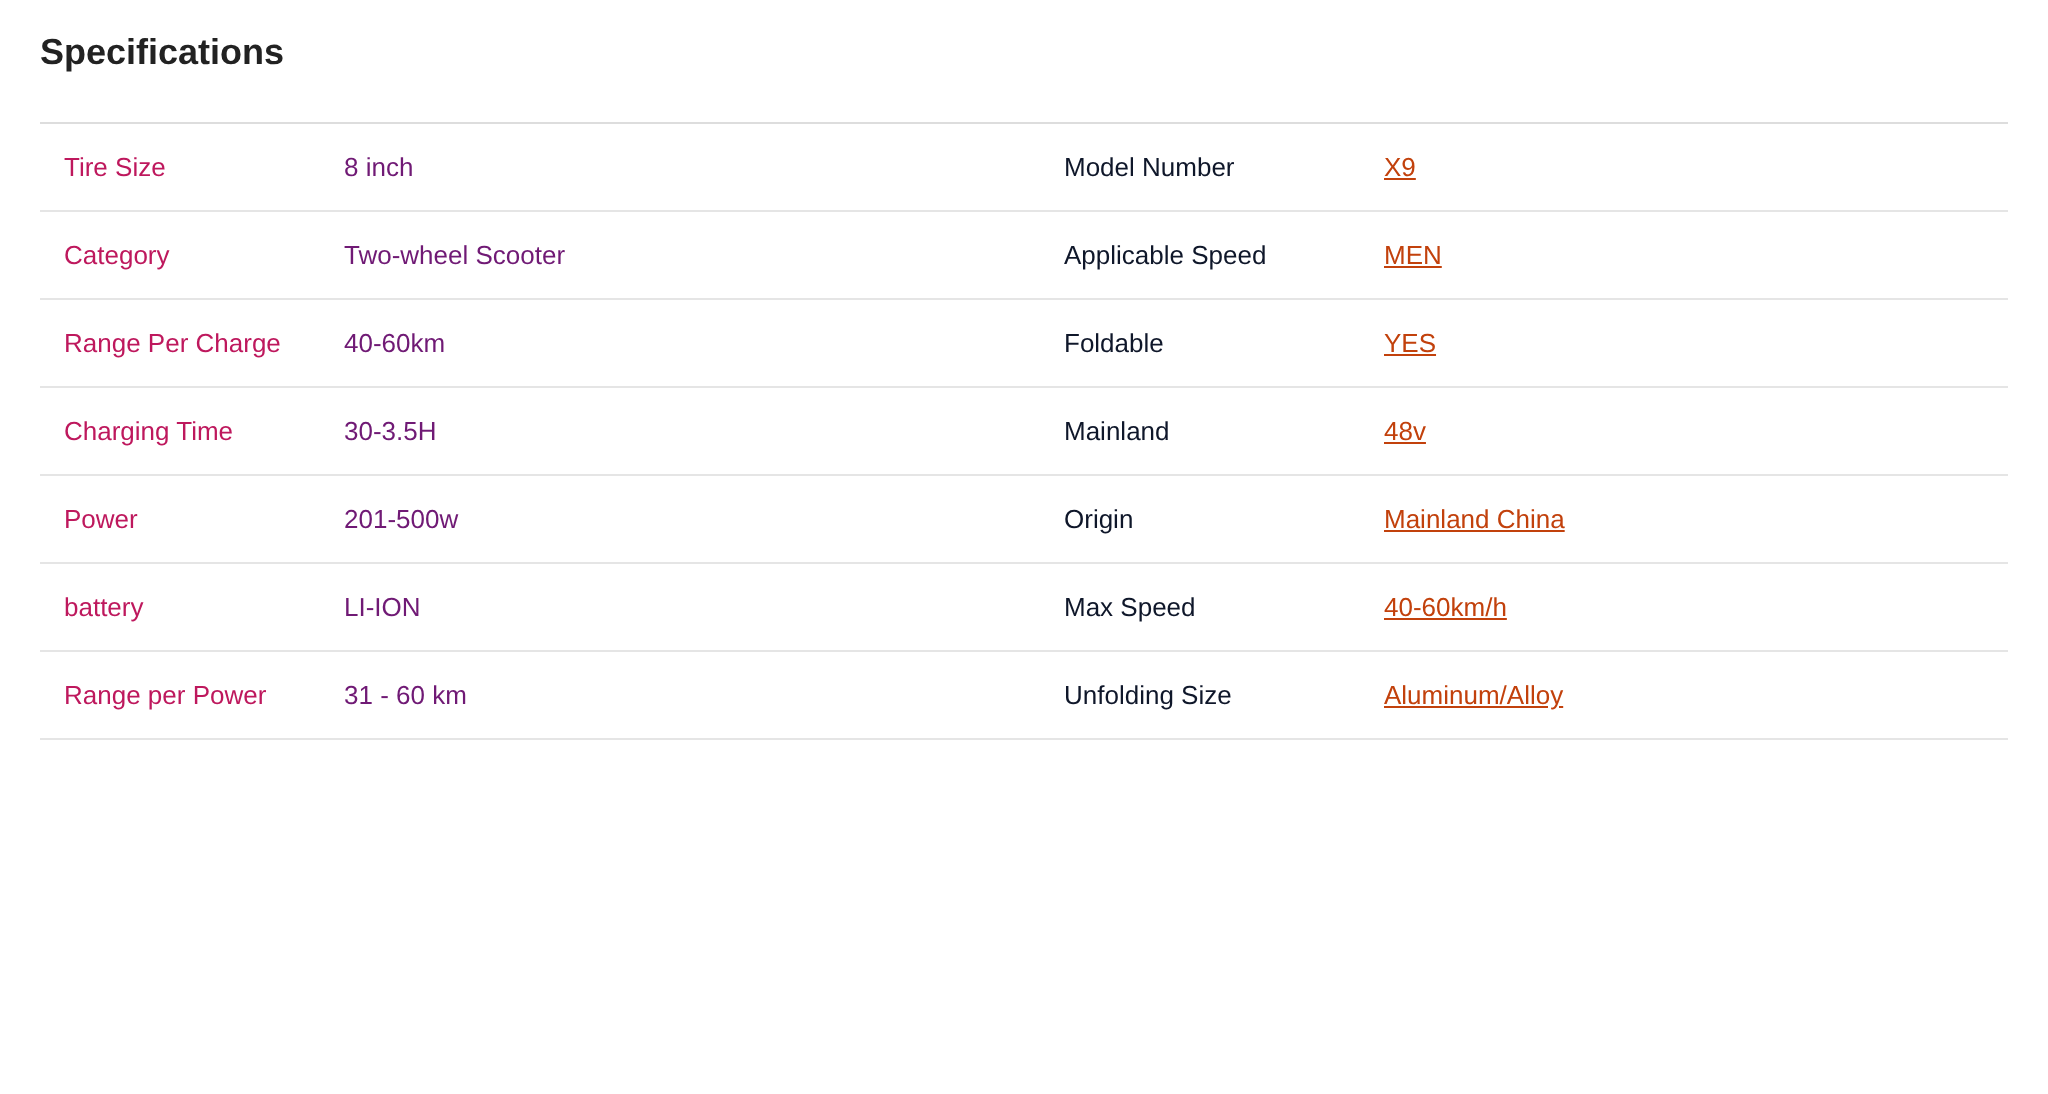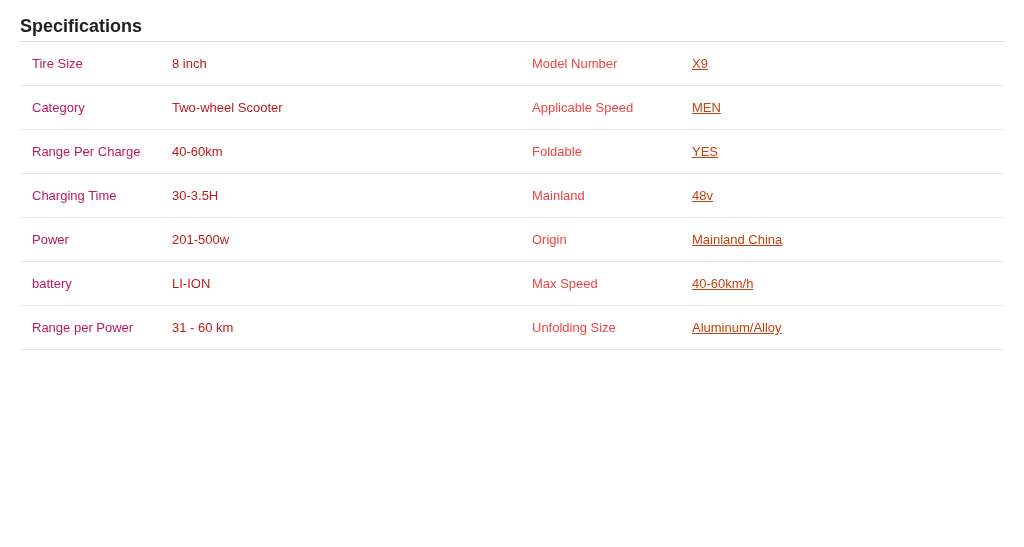--- a/index.html
+++ b/index.html
@@ -15,21 +15,21 @@
       background: #fff;
       padding: 16px 20px;
       width: 1024px;
       min-height: 547px;
     }
 
     .page-title {
       font-size: 18px;
       font-weight: bold;
       color: #222;
-      margin-bottom: 4px;
+      margin-bottom: 24px;
     }
 
     .divider-top {
       border: none;
       border-top: 1px solid #ddd;
       margin-bottom: 0;
     }
 
     .specs-table {
       width: 100%;
@@ -46,27 +46,27 @@
     }
 
     .spec-label {
       width: 140px;
       color: #be185d;
       font-size: 13px;
     }
 
     .spec-value {
       width: 360px;
-      color: #b91c1c;
+      color: #701a75;
       font-size: 13px;
     }
 
     .spec-label-right {
       width: 160px;
-      color: #ef4444;
+      color: #0f172a;
       font-size: 13px;
     }
 
     .spec-value-right {
       width: auto;
       color: #c2410c;
       font-size: 13px;
       text-decoration: underline;
     }
   </style>

